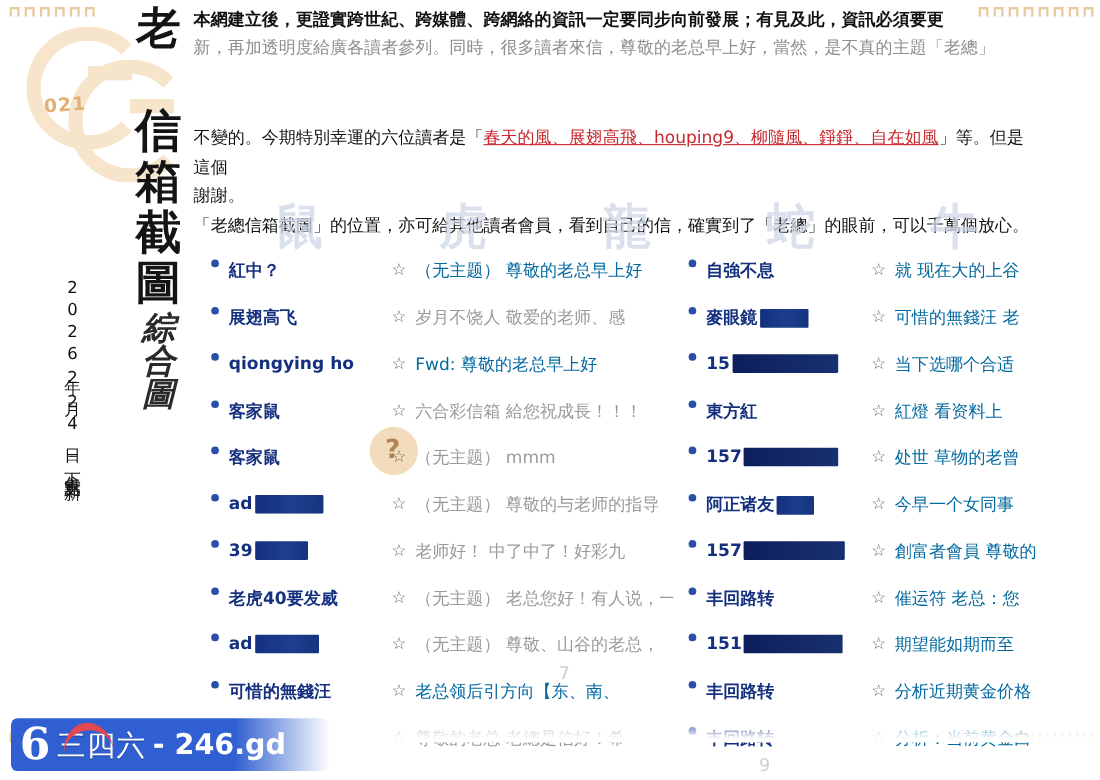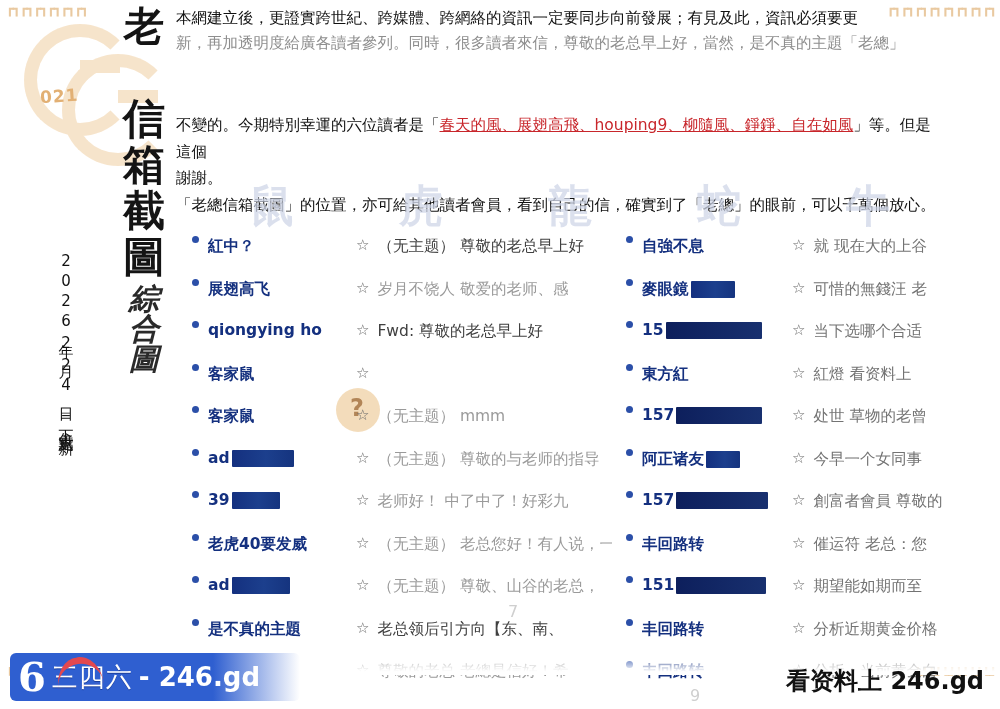--- a/index.html
+++ b/index.html
@@ -64,21 +64,21 @@
   .bt-sub{font-size:30px;color:#2a2a2a;font-style:italic;}
 
   
   .article{
     position:absolute;left:176px;top:6px;width:742px;
     color:#111;font-size:15.5px;line-height:1.62;
     font-family:"DejaVu Sans","Liberation Sans",sans-serif;
   }
   .article .l{display:block;white-space:nowrap;}
   .article .faded{color:#8e8e8e;}
-  .article .strong{font-weight:normal;}
+  .article .strong{font-weight:bold;}
   .red{color:#c8262b;}
   .underline{text-decoration:underline;}
 
   .article2{
     position:absolute;left:176px;top:112px;width:760px;
     color:#111;font-size:15.5px;line-height:1.72;
   }
 
   
   .zodiac{
@@ -103,24 +103,24 @@
   .sender{
     color:#14307f;font-weight:bold;white-space:nowrap;overflow:hidden;
     flex:0 0 auto;
   }
   .ml .sender{width:148px;}
   .mr .sender{width:150px;}
   .star{
     color:#6b6b6b;font-size:15px;margin-right:8px;flex:0 0 auto;
   }
   .subject{
-    color:#404040;white-space:nowrap;overflow:hidden;
+    color:#0369a1;white-space:nowrap;overflow:hidden;
     text-overflow:clip;
   }
-  .mr .subject{color:#737373;}
+  .mr .subject{color:#0369a1;}
   .blur{
     display:inline-block;vertical-align:middle;height:17px;
     background:linear-gradient(90deg,#14307f,#1c3f8d 55%,#15347f);
     border-radius:1px;
   }
   .blurdark{
     display:inline-block;vertical-align:middle;height:17px;
     background:linear-gradient(90deg,#0d1f5c,#18306f);border-radius:1px;
   }
   .dim{color:#9a9a9a;}
@@ -260,20 +260,21 @@
       <span class="dot"></span>
       <span class="sender">qiongying ho</span>
       <span class="star">☆</span>
       <span class="subject">Fwd: 尊敬的老总早上好</span>
     </div>
 
     <div class="row">
       <span class="dot"></span>
       <span class="sender">客家鼠</span>
       <span class="star">☆</span>
+      <span class="subject dim">六合彩信箱  給您祝成長！！！</span>
     </div>
 
     <div class="row">
       <span class="dot"></span>
       <span class="sender">客家鼠</span>
       <span class="star">☆</span>
       <span class="subject dim">（无主题）  mmm</span>
     </div>
 
     <div class="row">
@@ -299,21 +300,21 @@
 
     <div class="row">
       <span class="dot"></span>
       <span class="sender"><span>ad</span><span class="blur" style="width:58px;margin-left:2px;"></span></span>
       <span class="star">☆</span>
       <span class="subject dim">（无主题）  尊敬、山谷的老总，</span>
     </div>
 
     <div class="row">
       <span class="dot"></span>
-      <span class="sender">是不真的主題</span>
+      <span class="sender">可惜的無錢汪</span>
       <span class="star">☆</span>
       <span class="subject">老总领后引方向【东、南、</span>
     </div>
 
     <div class="row">
       <span class="dot" style="visibility:hidden"></span>
       <span class="sender"></span>
       <span class="star">☆</span>
       <span class="subject dim">尊敬的老总  老總是信好！希</span>
     </div>
@@ -406,15 +407,14 @@
 
   <div class="bottom-fade"></div>
 
   <div class="badge">
     <div class="swoosh"></div>
     <span class="six">6</span>
     <span class="cn">三四六</span>
     <span class="dom">- 246.gd</span>
   </div>
 
-  <div class="siteline">看资料上 246.gd</div>
 
 </div>
 
 </body></html>

